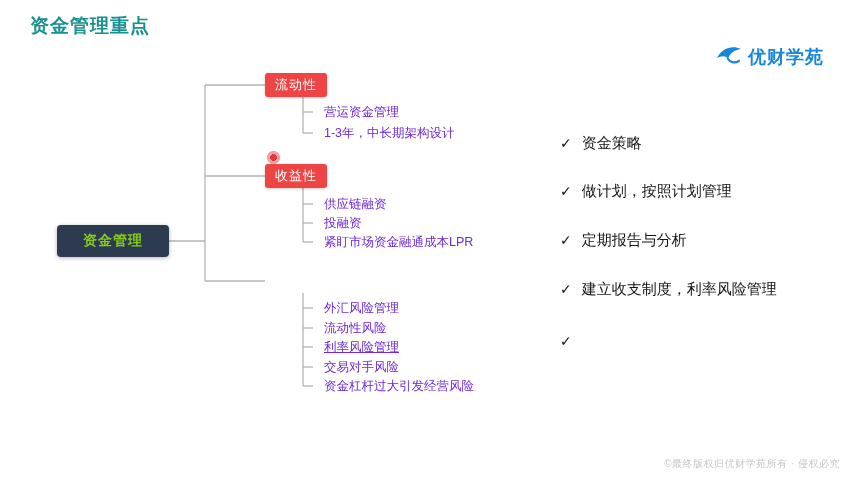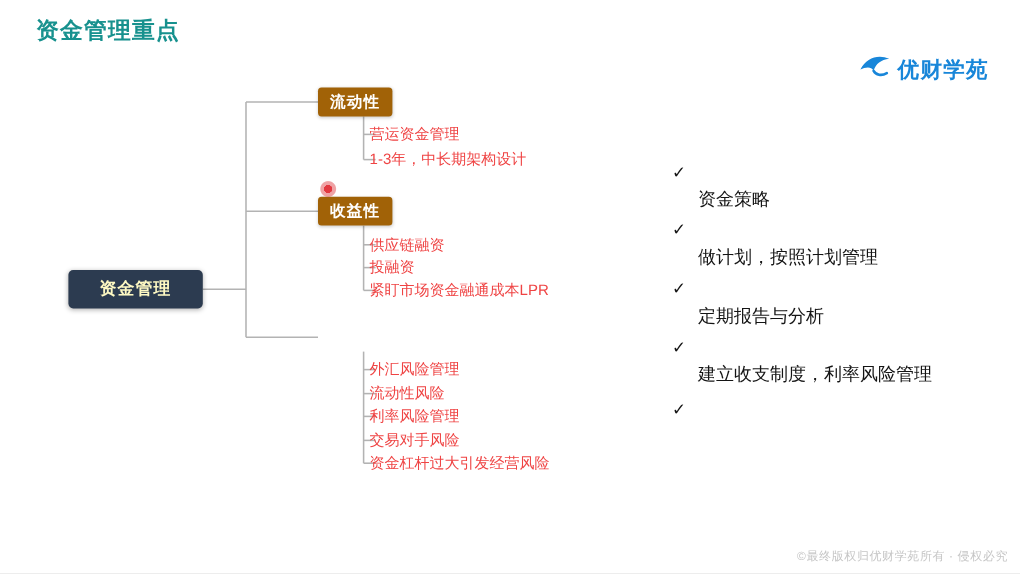--- a/index.html
+++ b/index.html
@@ -8,35 +8,35 @@
   .slide { position:relative; width:850px; height:478px; background:#ffffff; overflow:hidden; margin:0 auto; box-shadow:0 0 0 1px #ddd; }
 
   .title { position:absolute; left:30px; top:13px; font-size:19px; font-weight:bold; color:#17918e; letter-spacing:1px; }
 
   .brand { position:absolute; right:26px; top:13px; display:flex; align-items:center; gap:5px;margin-top:30px; }
   .brand-text { font-size:18px; font-weight:bold; color:#1886d9; letter-spacing:1px; }
 
   .connectors { position:absolute; left:0; top:0; width:850px; height:478px; pointer-events:none; }
 
   .root-node { position:absolute; left:57px; top:225px; width:112px; height:32px;
-    background:#2c3b50; color:#fef9c3; font-weight:bold; font-size:14px; letter-spacing:1px;
+    background:#2c3b50; color:#84cc16; font-weight:bold; font-size:14px; letter-spacing:1px;
     display:flex; align-items:center; justify-content:center; border-radius:4px;
     box-shadow:0 1px 4px rgba(0,0,0,.3); }
 
   .branch-node { position:absolute; height:24px; padding:0 10px;
-    background:#a16207; color:#fff; font-weight:bold; font-size:13px; letter-spacing:1px;
+    background:#ef4444; color:#fff; font-weight:normal; font-size:13px; letter-spacing:1px;
     display:flex; align-items:center; border-radius:3px; box-shadow:0 1px 3px rgba(0,0,0,.2); }
 
-  .child-label { position:absolute; left:308px; font-size:12.5px; line-height:16px;
-    color:#ef4444; white-space:nowrap; }
+  .child-label { position:absolute; left:324px; font-size:12.5px; line-height:16px;
+    color:#6d28d9; white-space:nowrap; }
 
   .check-row { position:absolute; left:560px; display:flex; align-items:flex-start; gap:10px;
     font-size:15px; color:#141414; white-space:nowrap; }
   .check-glyph { font-size:14px; color:#141414; line-height:20px; }
-  .check-text { line-height:20px;margin-top:24px; }
+  .check-text { line-height:20px; }
 
   .pointer-dot { position:absolute; left:266px; top:150px; width:15px; height:15px; border-radius:50%;
     background:radial-gradient(circle, #e2383f 0 32%, rgba(226,86,90,.55) 33% 58%, rgba(226,86,90,0) 66%);
   }
 
   .copyright { position:absolute; right:10px; bottom:7px; font-size:10px; color:#c6c6c6; letter-spacing:.5px; }
 </style>
 </head>
 <body>
 
@@ -90,21 +90,21 @@
 
   <div class="child-label" style="top:104px;">营运资金管理</div>
   <div class="child-label" style="top:125px;">1-3年，中长期架构设计</div>
 
   <div class="child-label" style="top:196px;">供应链融资</div>
   <div class="child-label" style="top:215px;">投融资</div>
   <div class="child-label" style="top:234px;">紧盯市场资金融通成本LPR</div>
 
   <div class="child-label" style="top:300px;">外汇风险管理</div>
   <div class="child-label" style="top:320px;">流动性风险</div>
-  <div class="child-label" style="top:339px;">利率风险管理</div>
+  <div class="child-label" style="top:339px;text-decoration:underline;">利率风险管理</div>
   <div class="child-label" style="top:359px;">交易对手风险</div>
   <div class="child-label" style="top:378px;">资金杠杆过大引发经营风险</div>
 
   <div class="check-row" style="top:133px;">
     <span class="check-glyph">✓</span>
     <span class="check-text">资金策略</span>
   </div>
   <div class="check-row" style="top:181px;">
     <span class="check-glyph">✓</span>
     <span class="check-text">做计划，按照计划管理</span>

